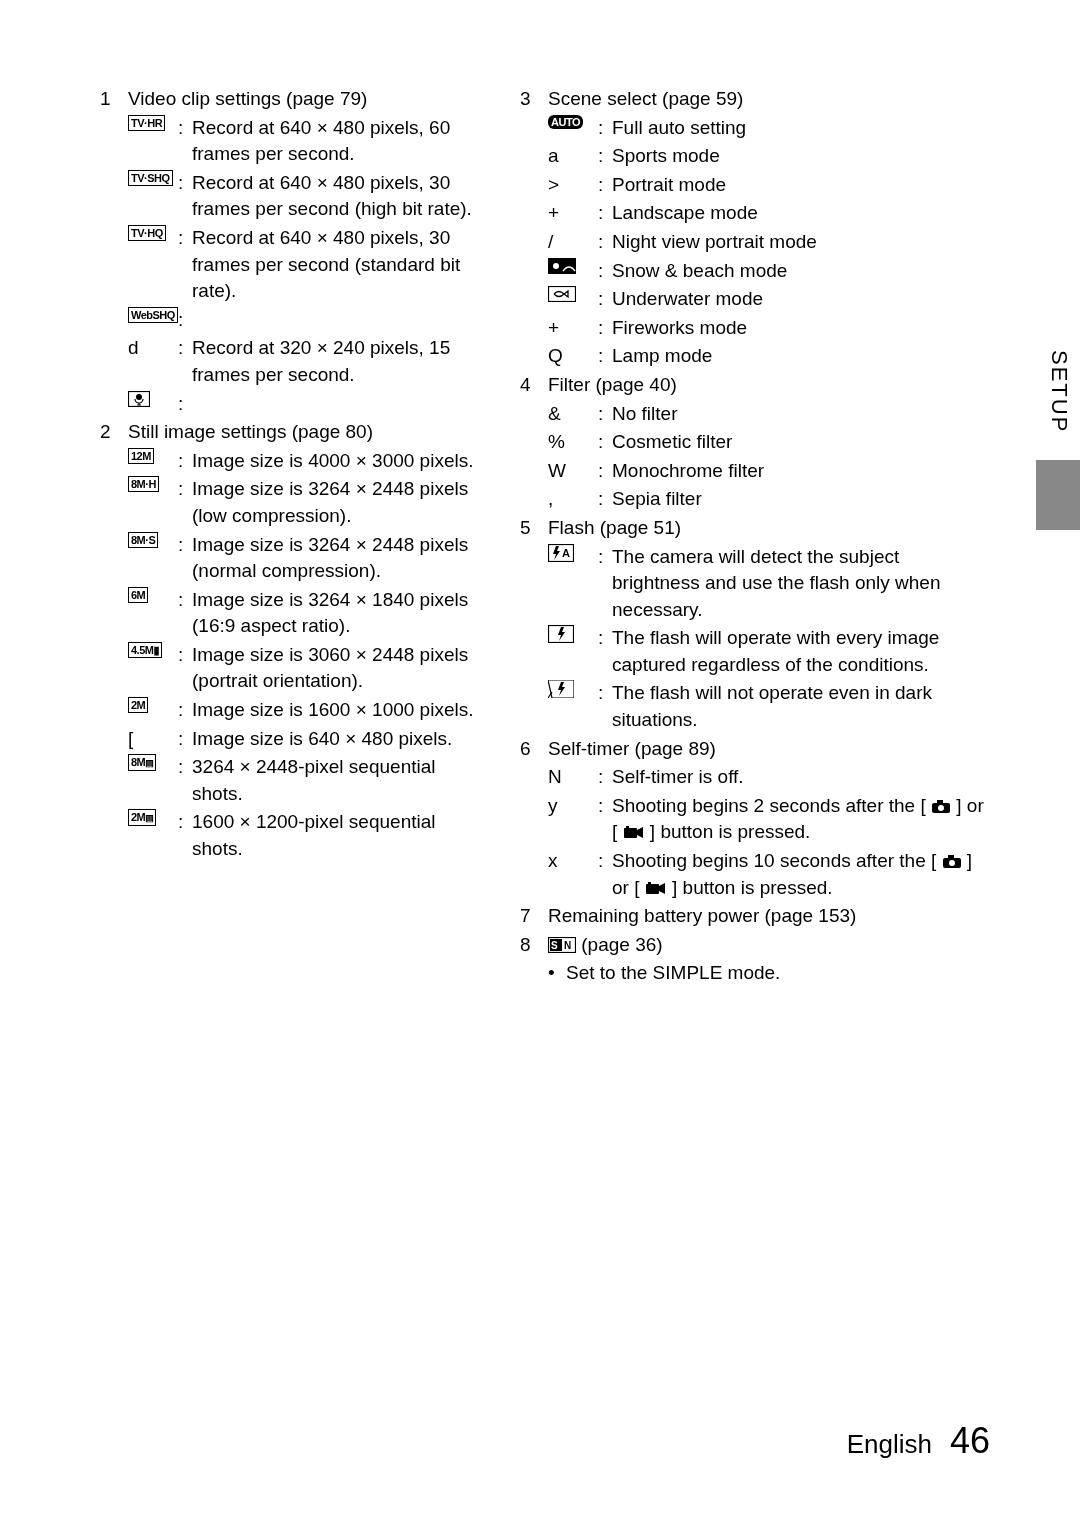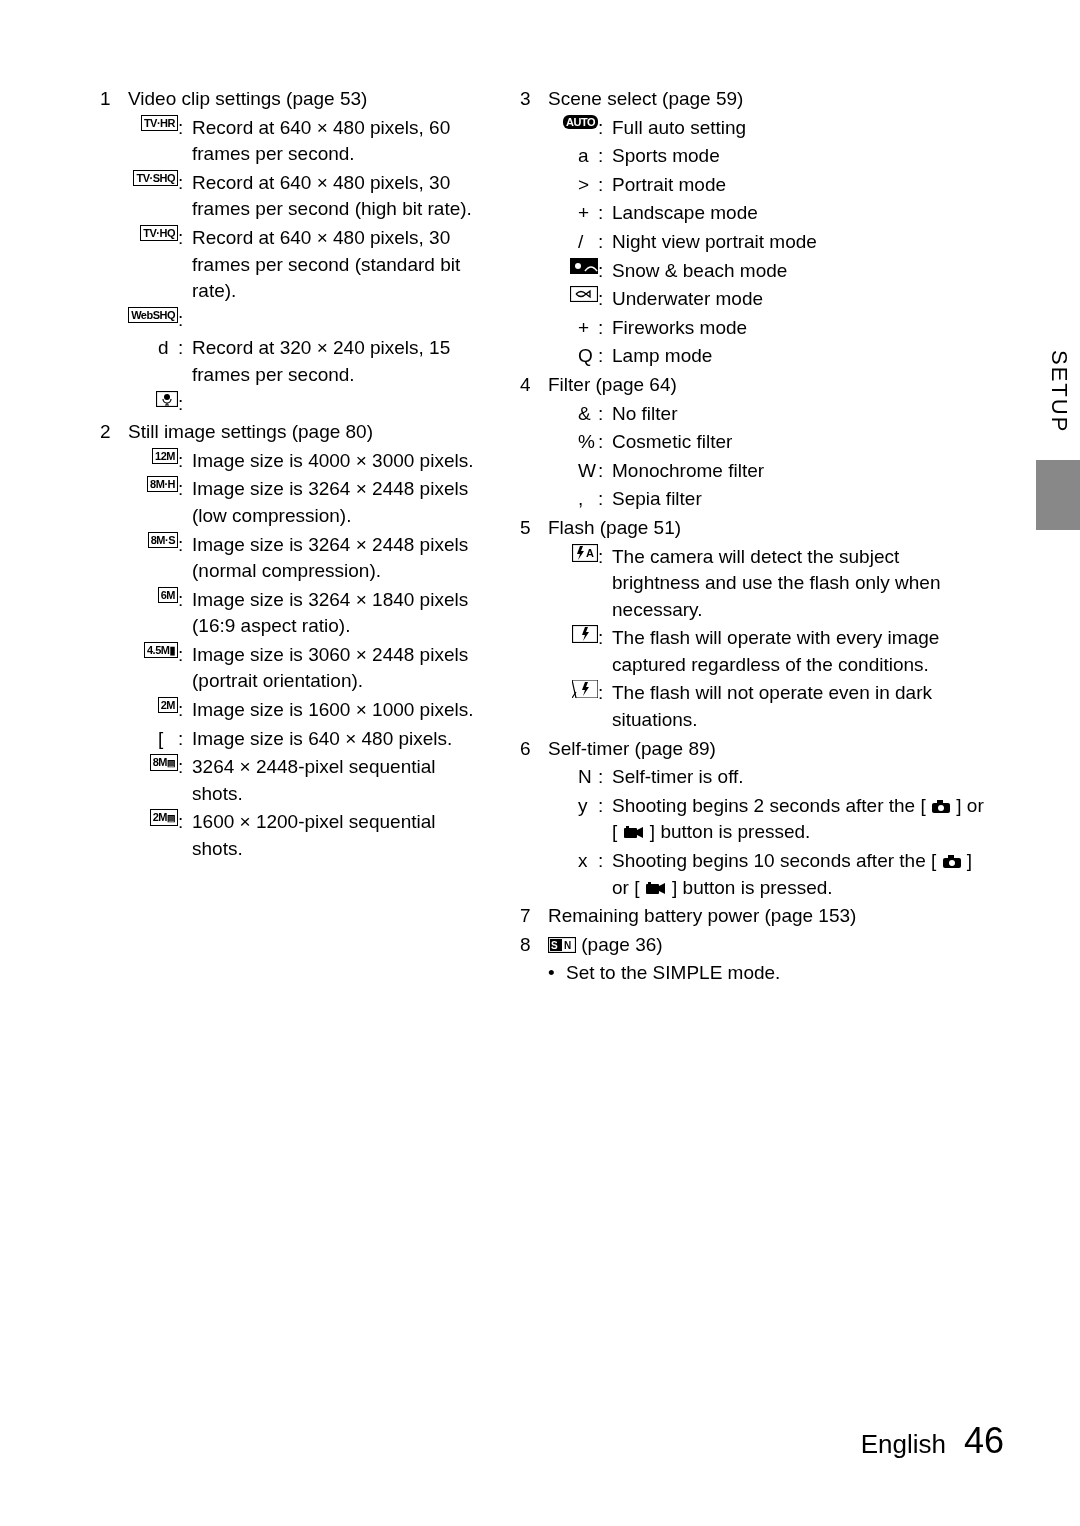--- a/index.html
+++ b/index.html
@@ -45,21 +45,21 @@
   .item {
     display: flex;
     align-items: flex-start;
     margin-bottom: 2px;
   }
   .sym {
     width: 50px;
     flex: none;
     display: flex;
     align-items: flex-start;
-    justify-content: flex-end;
+    justify-content: flex-start;
     gap: 3px;
   }
   .sym-box {
     display: inline-block;
     border: 1.5px solid #000;
     padding: 0 2px;
     font-size: 11px;
     font-weight: bold;
     line-height: 14px;
     font-family: Arial, sans-serif;
@@ -108,21 +108,21 @@
     position:absolute;
     right:0;
     top:120px;
     width:44px;
     height:70px;
     background:#888;
   }
   .footer {
     position:absolute;
     bottom: 60px;
-    right: 76px;
+    right: 90px;
     display:flex;
     align-items: baseline;
     gap: 18px;
   }
   .footer-lang { font-size: 26px; }
   .footer-page { font-size: 36px; }
   .inline-icon {
     display:inline-block;
     vertical-align: -2px;
   }
@@ -137,21 +137,21 @@
   svg { display:block; }
 </style>
 </head>
 <body>
 
 <div class="page">
 
   <div class="col col-left" id="left-col">
       <div class="section">
     <span class="num">1</span>
-    <span class="title">Video clip settings (page 53)</span>
+    <span class="title">Video clip settings (page 79)</span>
   </div>
       <div class="items">
         <div class="item">
       <span class="sym">
             <span class="sym-box">TV·HR</span>
           </span>
       <span class="colon">:</span>
       <span class="desc">Record at 640 × 480 pixels, 60 frames per second.</span>
     </div>
         <div class="item">
@@ -335,21 +335,21 @@
         <div class="item">
       <span class="sym">
             <span class="sym-plain">Q</span>
           </span>
       <span class="colon">:</span>
       <span class="desc">Lamp mode</span>
     </div>
       </div>
       <div class="section">
     <span class="num">4</span>
-    <span class="title">Filter (page 64)</span>
+    <span class="title">Filter (page 40)</span>
   </div>
       <div class="items">
         <div class="item">
       <span class="sym">
             <span class="sym-plain">&amp;</span>
           </span>
       <span class="colon">:</span>
       <span class="desc">No filter</span>
     </div>
         <div class="item">

